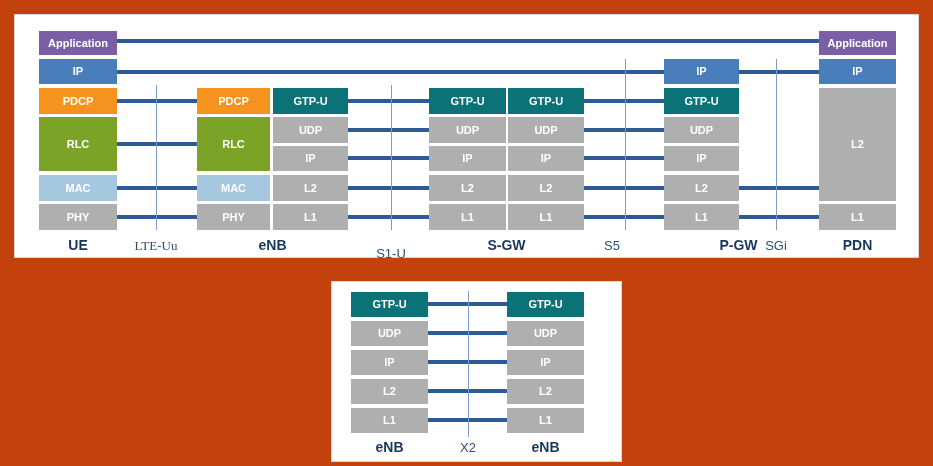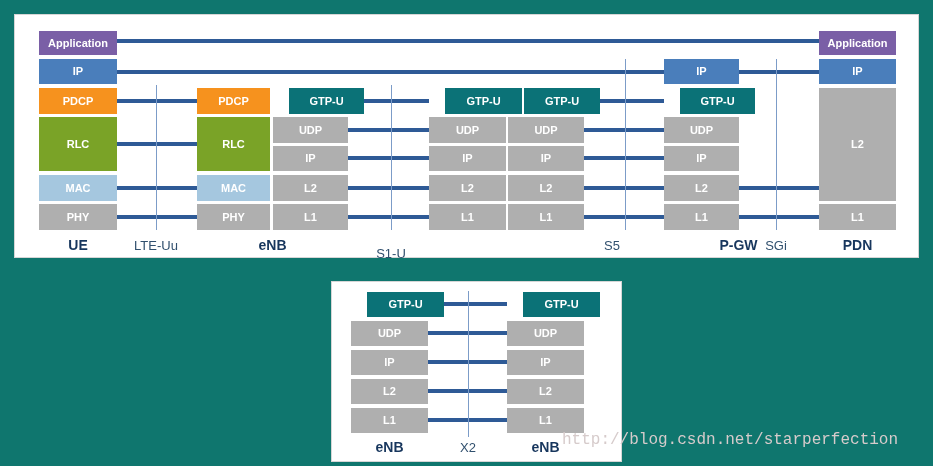--- a/index.html
+++ b/index.html
@@ -1,29 +1,29 @@
 <!DOCTYPE html>
 <html><head>
 <meta charset="utf-8">
 <style>
   html,body{margin:0;padding:0;background:#ffffff;}
-  .canvas{position:relative;width:933px;height:466px;background:#0f766e;overflow:hidden;
+  .canvas{position:relative;width:933px;height:466px;background:#c2410c;overflow:hidden;
           font-family:"Liberation Sans",sans-serif;}
   .box{position:absolute;background:#ffffff;border:1px solid #d6d6d6;}
   .top-box{left:14px;top:14px;width:903px;height:242px;}
   .bottom-box{left:331px;top:281px;width:289px;height:179px;}
   .blk{position:absolute;display:flex;align-items:center;justify-content:center;
        color:#ffffff;font-weight:bold;font-size:11px;line-height:1;}
   .c-app{background:#7A5FA6;}
   .c-ip{background:#4A7EBB;}
   .c-pdcp{background:#F6921E;}
   .c-rlc{background:#7AA327;}
   .c-mac{background:#A5C7DF;}
   .c-gray{background:#AFAFAF;}
-  .c-gtpu{background:#0B7277;margin-left:16px;}
+  .c-gtpu{background:#0B7277;}
   .hline{position:absolute;height:4px;background:#2E5A96;}
   .vline{position:absolute;width:1px;background:#7C9CC8;}
   .node-label{position:absolute;font-weight:bold;color:#17365D;font-size:14px;
               text-align:center;line-height:1;}
   .if-label{position:absolute;color:#31506E;font-size:13px;text-align:center;line-height:1;}
   .watermark{position:absolute;left:562px;top:431px;width:371px;color:#D6CBCB;
              font-family:"Liberation Mono",monospace;font-size:16px;letter-spacing:0px;
              white-space:nowrap;z-index:5;}
 </style>
 </head>
@@ -94,23 +94,24 @@
     <div class="blk c-gray" style="left:649px;top:131px;width:75px;height:25px;">IP</div>
     <div class="blk c-gray" style="left:649px;top:160px;width:75px;height:26px;">L2</div>
     <div class="blk c-gray" style="left:649px;top:189px;width:75px;height:26px;">L1</div>
 
     <div class="blk c-app" style="left:804px;top:16px;width:77px;height:24px;">Application</div>
     <div class="blk c-ip" style="left:804px;top:44px;width:77px;height:25px;">IP</div>
     <div class="blk c-gray" style="left:804px;top:73px;width:77px;height:113px;">L2</div>
     <div class="blk c-gray" style="left:804px;top:189px;width:77px;height:26px;">L1</div>
 
     <div class="node-label" style="left:24px;top:223px;width:78px;">UE</div>
-    <div class="if-label" style="left:101px;top:224px;width:80px;">LTE-Uu</div>
+    <div class="if-label" style="left:101px;top:224px;width:80px;font-family:Liberation Serif, serif;">LTE-Uu</div>
     <div class="node-label" style="left:182px;top:223px;width:151px;">eNB</div>
     <div class="if-label" style="left:336px;top:232px;width:80px;">S1-U</div>
+    <div class="node-label" style="left:414px;top:223px;width:155px;">S-GW</div>
     <div class="if-label" style="left:557px;top:224px;width:80px;">S5</div>
     <div class="node-label" style="left:686px;top:223px;width:75px;">P-GW</div>
     <div class="if-label" style="left:721px;top:224px;width:80px;">SGi</div>
     <div class="node-label" style="left:804px;top:223px;width:77px;">PDN</div>
   </div>
 
   <div class="box bottom-box">
 
     <div class="hline" style="left:96px;top:20px;width:79px;"></div>
     <div class="hline" style="left:96px;top:49px;width:79px;"></div>
@@ -129,15 +130,14 @@
     <div class="blk c-gray" style="left:175px;top:39px;width:77px;height:25px;">UDP</div>
     <div class="blk c-gray" style="left:175px;top:68px;width:77px;height:25px;">IP</div>
     <div class="blk c-gray" style="left:175px;top:97px;width:77px;height:25px;">L2</div>
     <div class="blk c-gray" style="left:175px;top:126px;width:77px;height:25px;">L1</div>
 
     <div class="node-label" style="left:19px;top:158px;width:77px;">eNB</div>
     <div class="if-label" style="left:106px;top:159px;width:60px;">X2</div>
     <div class="node-label" style="left:175px;top:158px;width:77px;">eNB</div>
   </div>
 
-  <div class="watermark">http://blog.csdn.net/starperfection</div>
 
 </div>
 
 </body></html>

